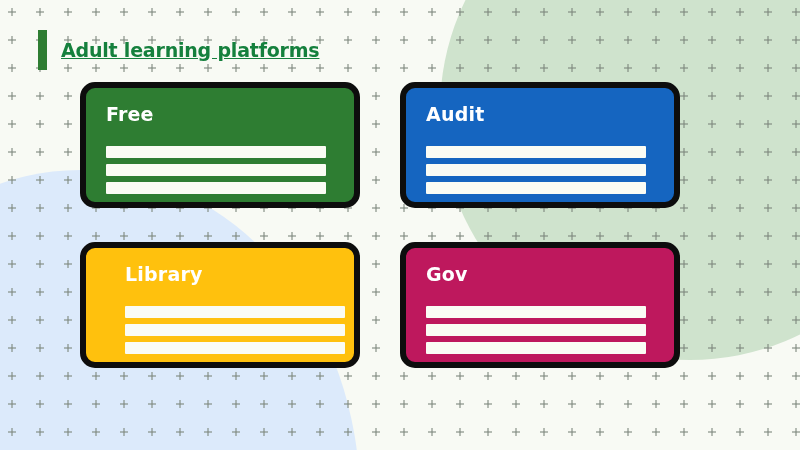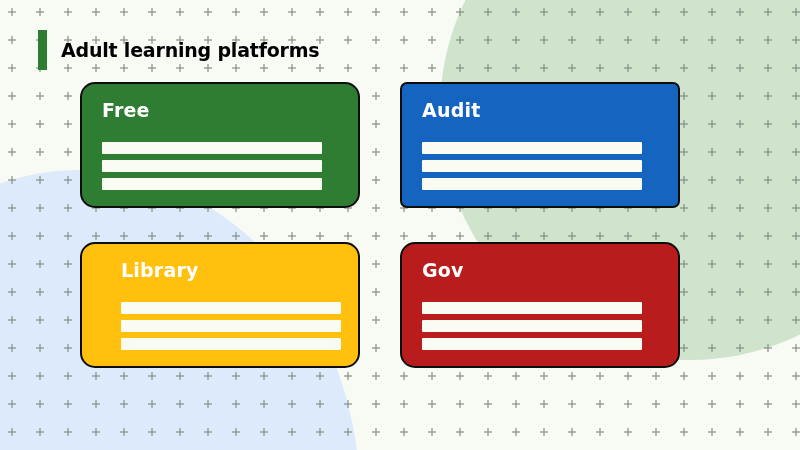--- a/index.html
+++ b/index.html
@@ -47,21 +47,21 @@
   
   .grid {
     position: absolute; left: 80px; top: 82px;
     display: grid;
     grid-template-columns: 280px 280px;
     grid-auto-rows: 126px;
     column-gap: 40px; row-gap: 34px;
   }
   .card {
     box-sizing: border-box;
-    border: 2px solid #0ea5e9;
+    border: 6px solid #0ea5e9;
     border-radius: 15px;
     padding: 16px 20px 0 20px;
     color: #ffffff;
   }
   .card-title {
     font-size: 19px; font-weight: bold; line-height: 1.1;
     letter-spacing: 0.2px;
   }
   .card-lines { margin-top: 21px; }
   .line {
@@ -75,53 +75,53 @@
 <div class="stage" style="background-color: rgb(248, 250, 244);">
 
   <div class="blob blob-green" style="background-color: rgb(207, 227, 205);"></div>
   <div class="blob blob-blue" style="background-color: rgb(220, 234, 251);"></div>
 
   <div class="dots dots-v"></div>
   <div class="dots dots-h"></div>
 
   <div class="header">
     <span class="accent-bar" style="background-color: rgb(46, 125, 50);"></span>
-    <h1 class="page-title" style="color: #000000;">Adult learning platforms</h1>
+    <h1 class="page-title" style="color: #15803d; text-decoration: underline;">Adult learning platforms</h1>
   </div>
 
   <div class="grid">
 
     <div class="card" style="background-color: rgb(46, 125, 50); border-color: rgb(13, 13, 13);">
       <div class="card-title">Free</div>
       <div class="card-lines">
         <div class="line" style="background-color: rgb(250, 252, 244);"></div>
         <div class="line" style="background-color: rgb(250, 252, 244);"></div>
         <div class="line" style="background-color: rgb(250, 252, 244);"></div>
       </div>
     </div>
 
-    <div class="card" style="background-color: rgb(21, 101, 192); border-color: rgb(13, 13, 13); border-radius: 7px;">
+    <div class="card" style="background-color: rgb(21, 101, 192); border-color: rgb(13, 13, 13);">
       <div class="card-title">Audit</div>
       <div class="card-lines">
         <div class="line" style="background-color: rgb(250, 252, 244);"></div>
         <div class="line" style="background-color: rgb(250, 252, 244);"></div>
         <div class="line" style="background-color: rgb(250, 252, 244);"></div>
       </div>
     </div>
 
     <div class="card" style="background-color: rgb(255, 193, 13); border-color: rgb(13, 13, 13); padding-left: 39px;">
       <div class="card-title">Library</div>
       <div class="card-lines">
         <div class="line" style="background-color: rgb(250, 252, 244);"></div>
         <div class="line" style="background-color: rgb(250, 252, 244);"></div>
         <div class="line" style="background-color: rgb(250, 252, 244);"></div>
       </div>
     </div>
 
-    <div class="card" style="background-color: #b91c1c; border-color: rgb(13, 13, 13);">
+    <div class="card" style="background-color: #be185d; border-color: rgb(13, 13, 13);">
       <div class="card-title">Gov</div>
       <div class="card-lines">
         <div class="line" style="background-color: rgb(250, 252, 244);"></div>
         <div class="line" style="background-color: rgb(250, 252, 244);"></div>
         <div class="line" style="background-color: rgb(250, 252, 244);"></div>
       </div>
     </div>
 
   </div>
 </div>

